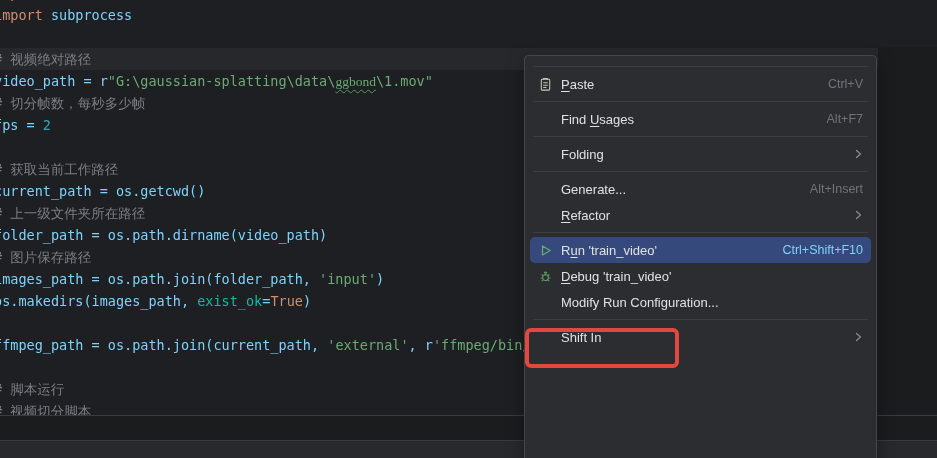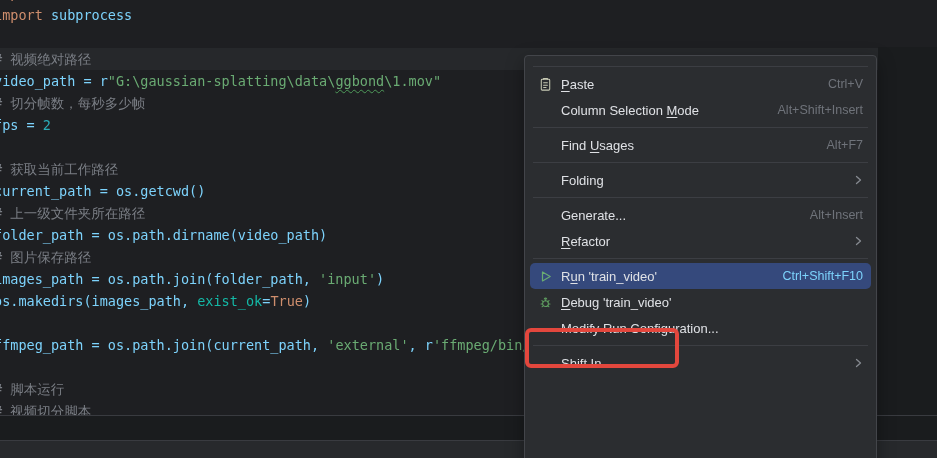--- a/index.html
+++ b/index.html
@@ -28,20 +28,21 @@
   .tk-pl { color: #7dd3fc; }
   .tk-cm { color: #7A7E85; font-family: "DejaVu Sans Mono", "DejaVu Sans", monospace; }
   .tk-st { color: #6AAB73; }
   .tk-nm { color: #2AACB8; }
   .tk-na { color: #14b8a6; }
   .tk-st-typo {
     color: #6AAB73;
     text-decoration: underline wavy #4E9A59;
     text-decoration-thickness: 1px;
     text-underline-offset: 3px;
+    font-family: Liberation Serif, serif;
   }
 
   .right-strip {
     position: absolute; left: 878px; top: 47px; width: 59px; height: 368px;
     background: #1A1C1E; z-index: 2;
   }
 
   
   .bottom-border-1 { position: absolute; left: 0; top: 415px; width: 937px; height: 1px; background: #393B40; z-index: 3; }
   .bottom-band    { position: absolute; left: 0; top: 416px; width: 937px; height: 24px; background: #1A1C1E; z-index: 3; }
@@ -101,25 +102,20 @@
       <span class="mi-icon">
         <svg width="15" height="15" viewBox="0 0 16 16" fill="none" stroke="#C8CAB4" stroke-width="1.1" stroke-linecap="round">
           <rect x="3.5" y="2.5" width="9" height="11.5" rx="1"></rect>
           <path d="M6 2.5V1.6h4v.9"></path>
           <path d="M6 6.2h4M6 8.7h4M6 11.2h2.6"></path>
         </svg>
       </span>
       <span class="mi-label"><span class="mn">P</span>aste</span>
       <span class="mi-shortcut">Ctrl+V</span>
     </div>
-    <div class="menu-item">
-      <span class="mi-icon"></span>
-      <span class="mi-label">Column Selection <span class="mn">M</span>ode</span>
-      <span class="mi-shortcut">Alt+Shift+Insert</span>
-    </div>
     <div class="menu-sep"></div>
     <div class="menu-item">
       <span class="mi-icon"></span>
       <span class="mi-label">Find <span class="mn">U</span>sages</span>
       <span class="mi-shortcut">Alt+F7</span>
     </div>
     <div class="menu-sep"></div>
     <div class="menu-item">
       <span class="mi-icon"></span>
       <span class="mi-label">Folding</span>

